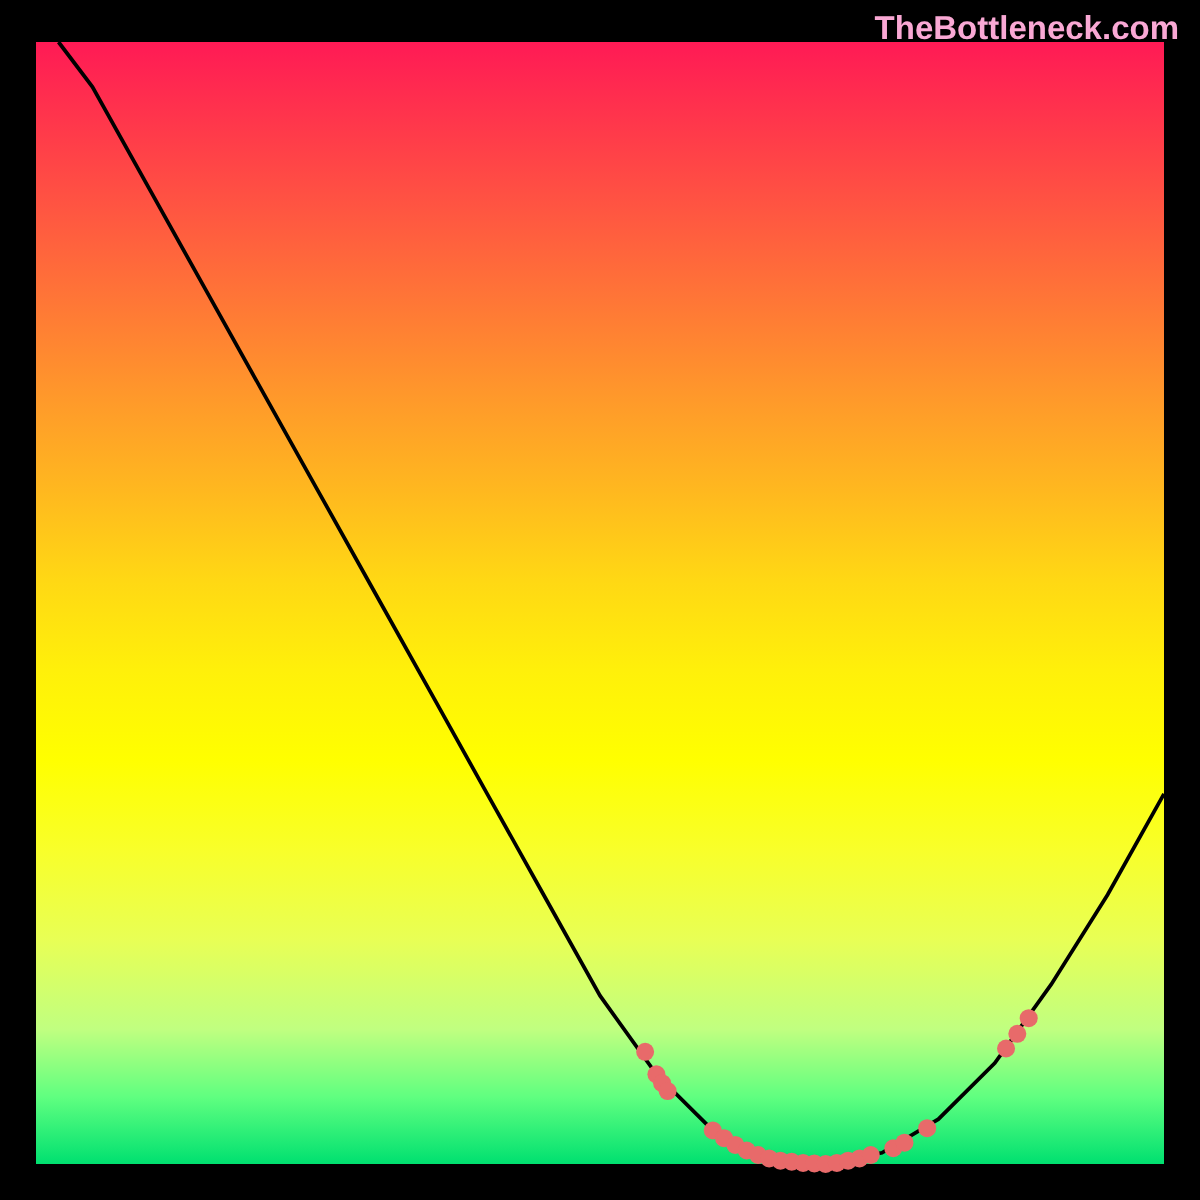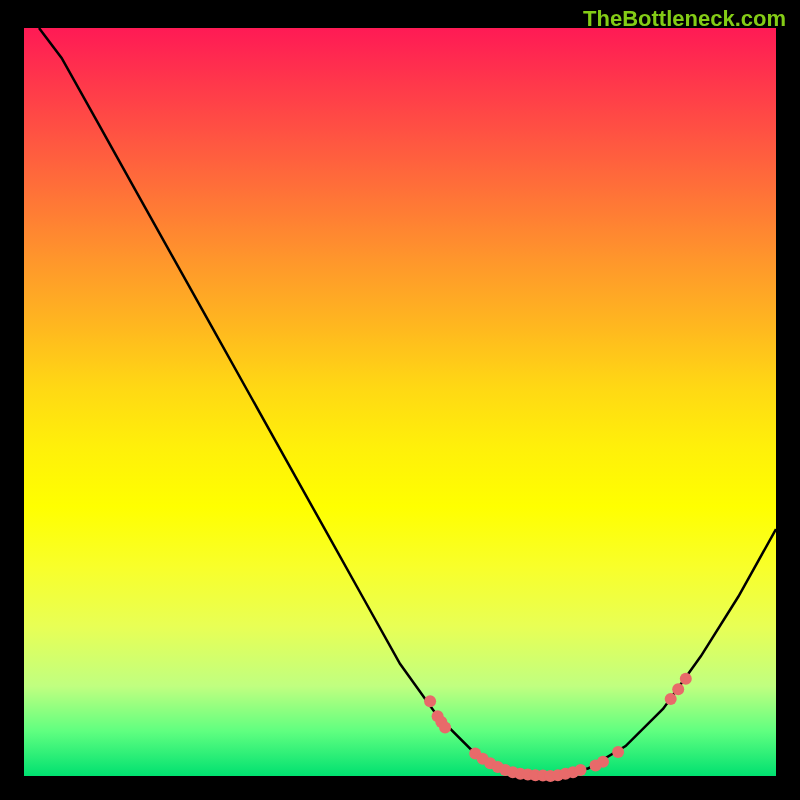--- a/index.html
+++ b/index.html
@@ -9,21 +9,21 @@
     width: 800px;
     height: 800px;
     position: relative;
     overflow: hidden;
     font-family: Arial, sans-serif;
   }
   .attribution {
     position: absolute;
     top: 6px;
     right: 14px;
-    color: #84cc16;
+    color: #f9a8d4;
     font-size: 22px;
     font-weight: bold;
     z-index: 10;
     text-align: center;
   }
   .chart-area {
     position: absolute;
     left: 24px;
     top: 28px;
     width: 752px;

